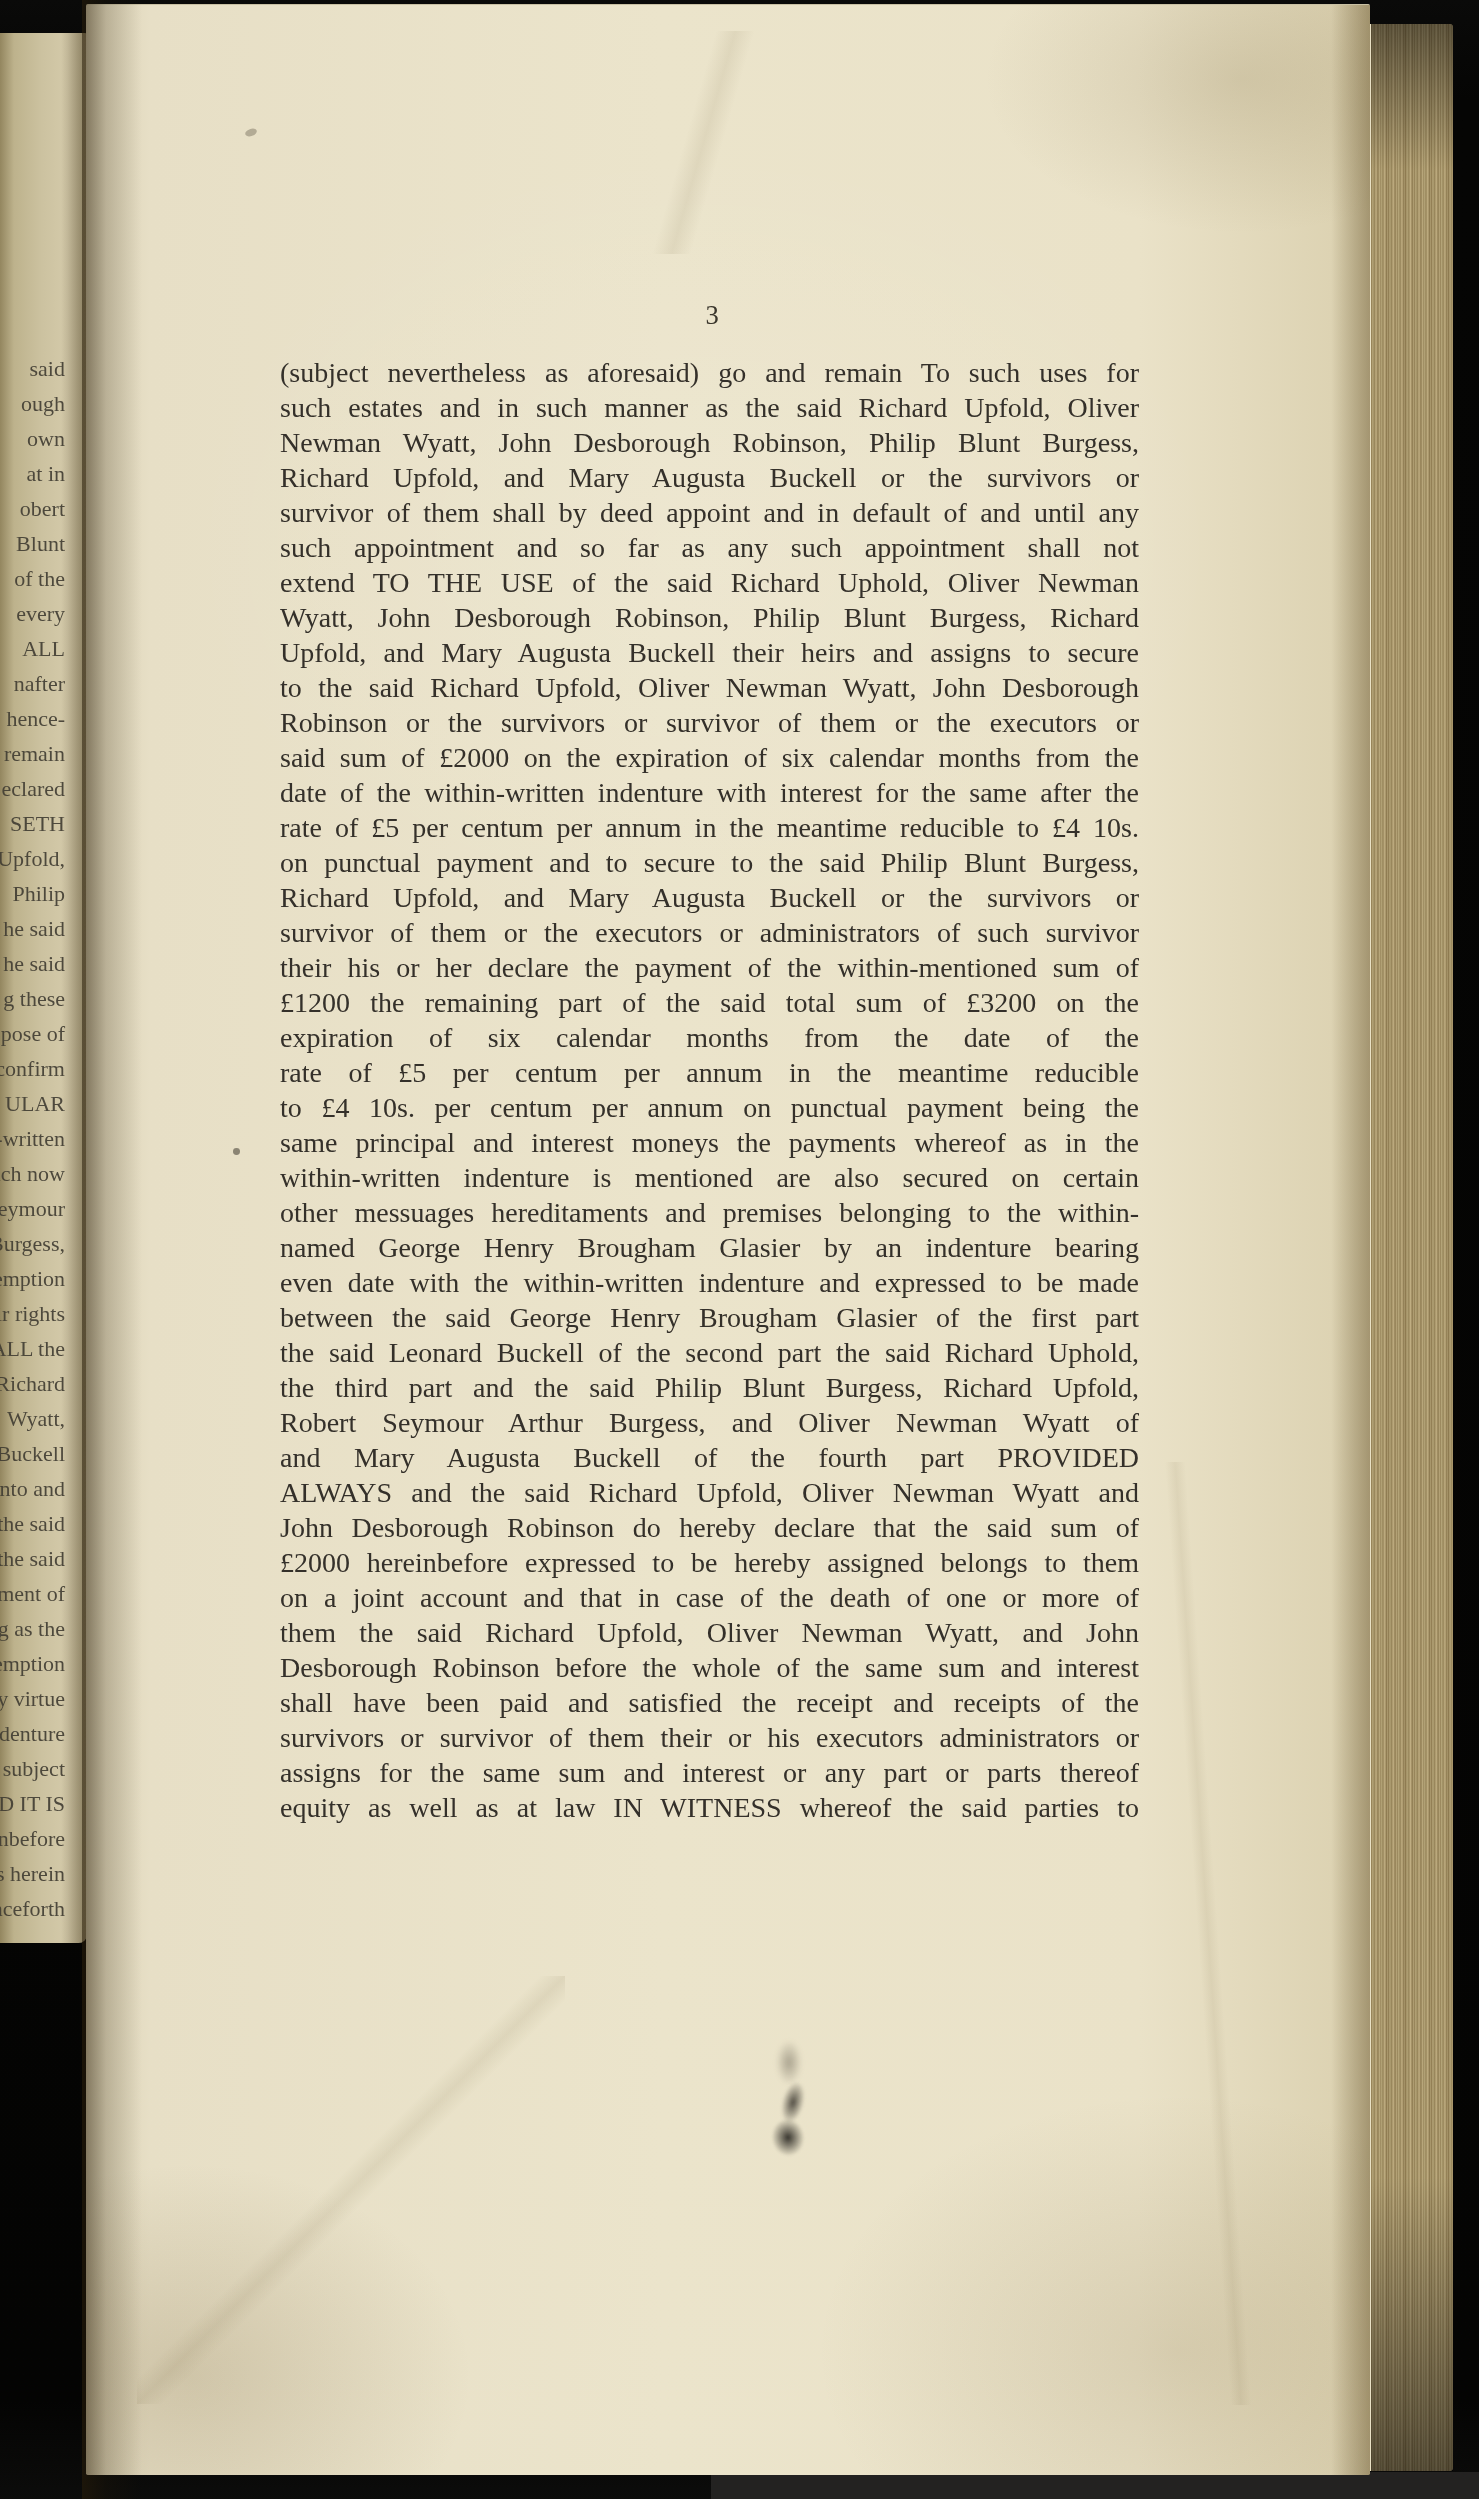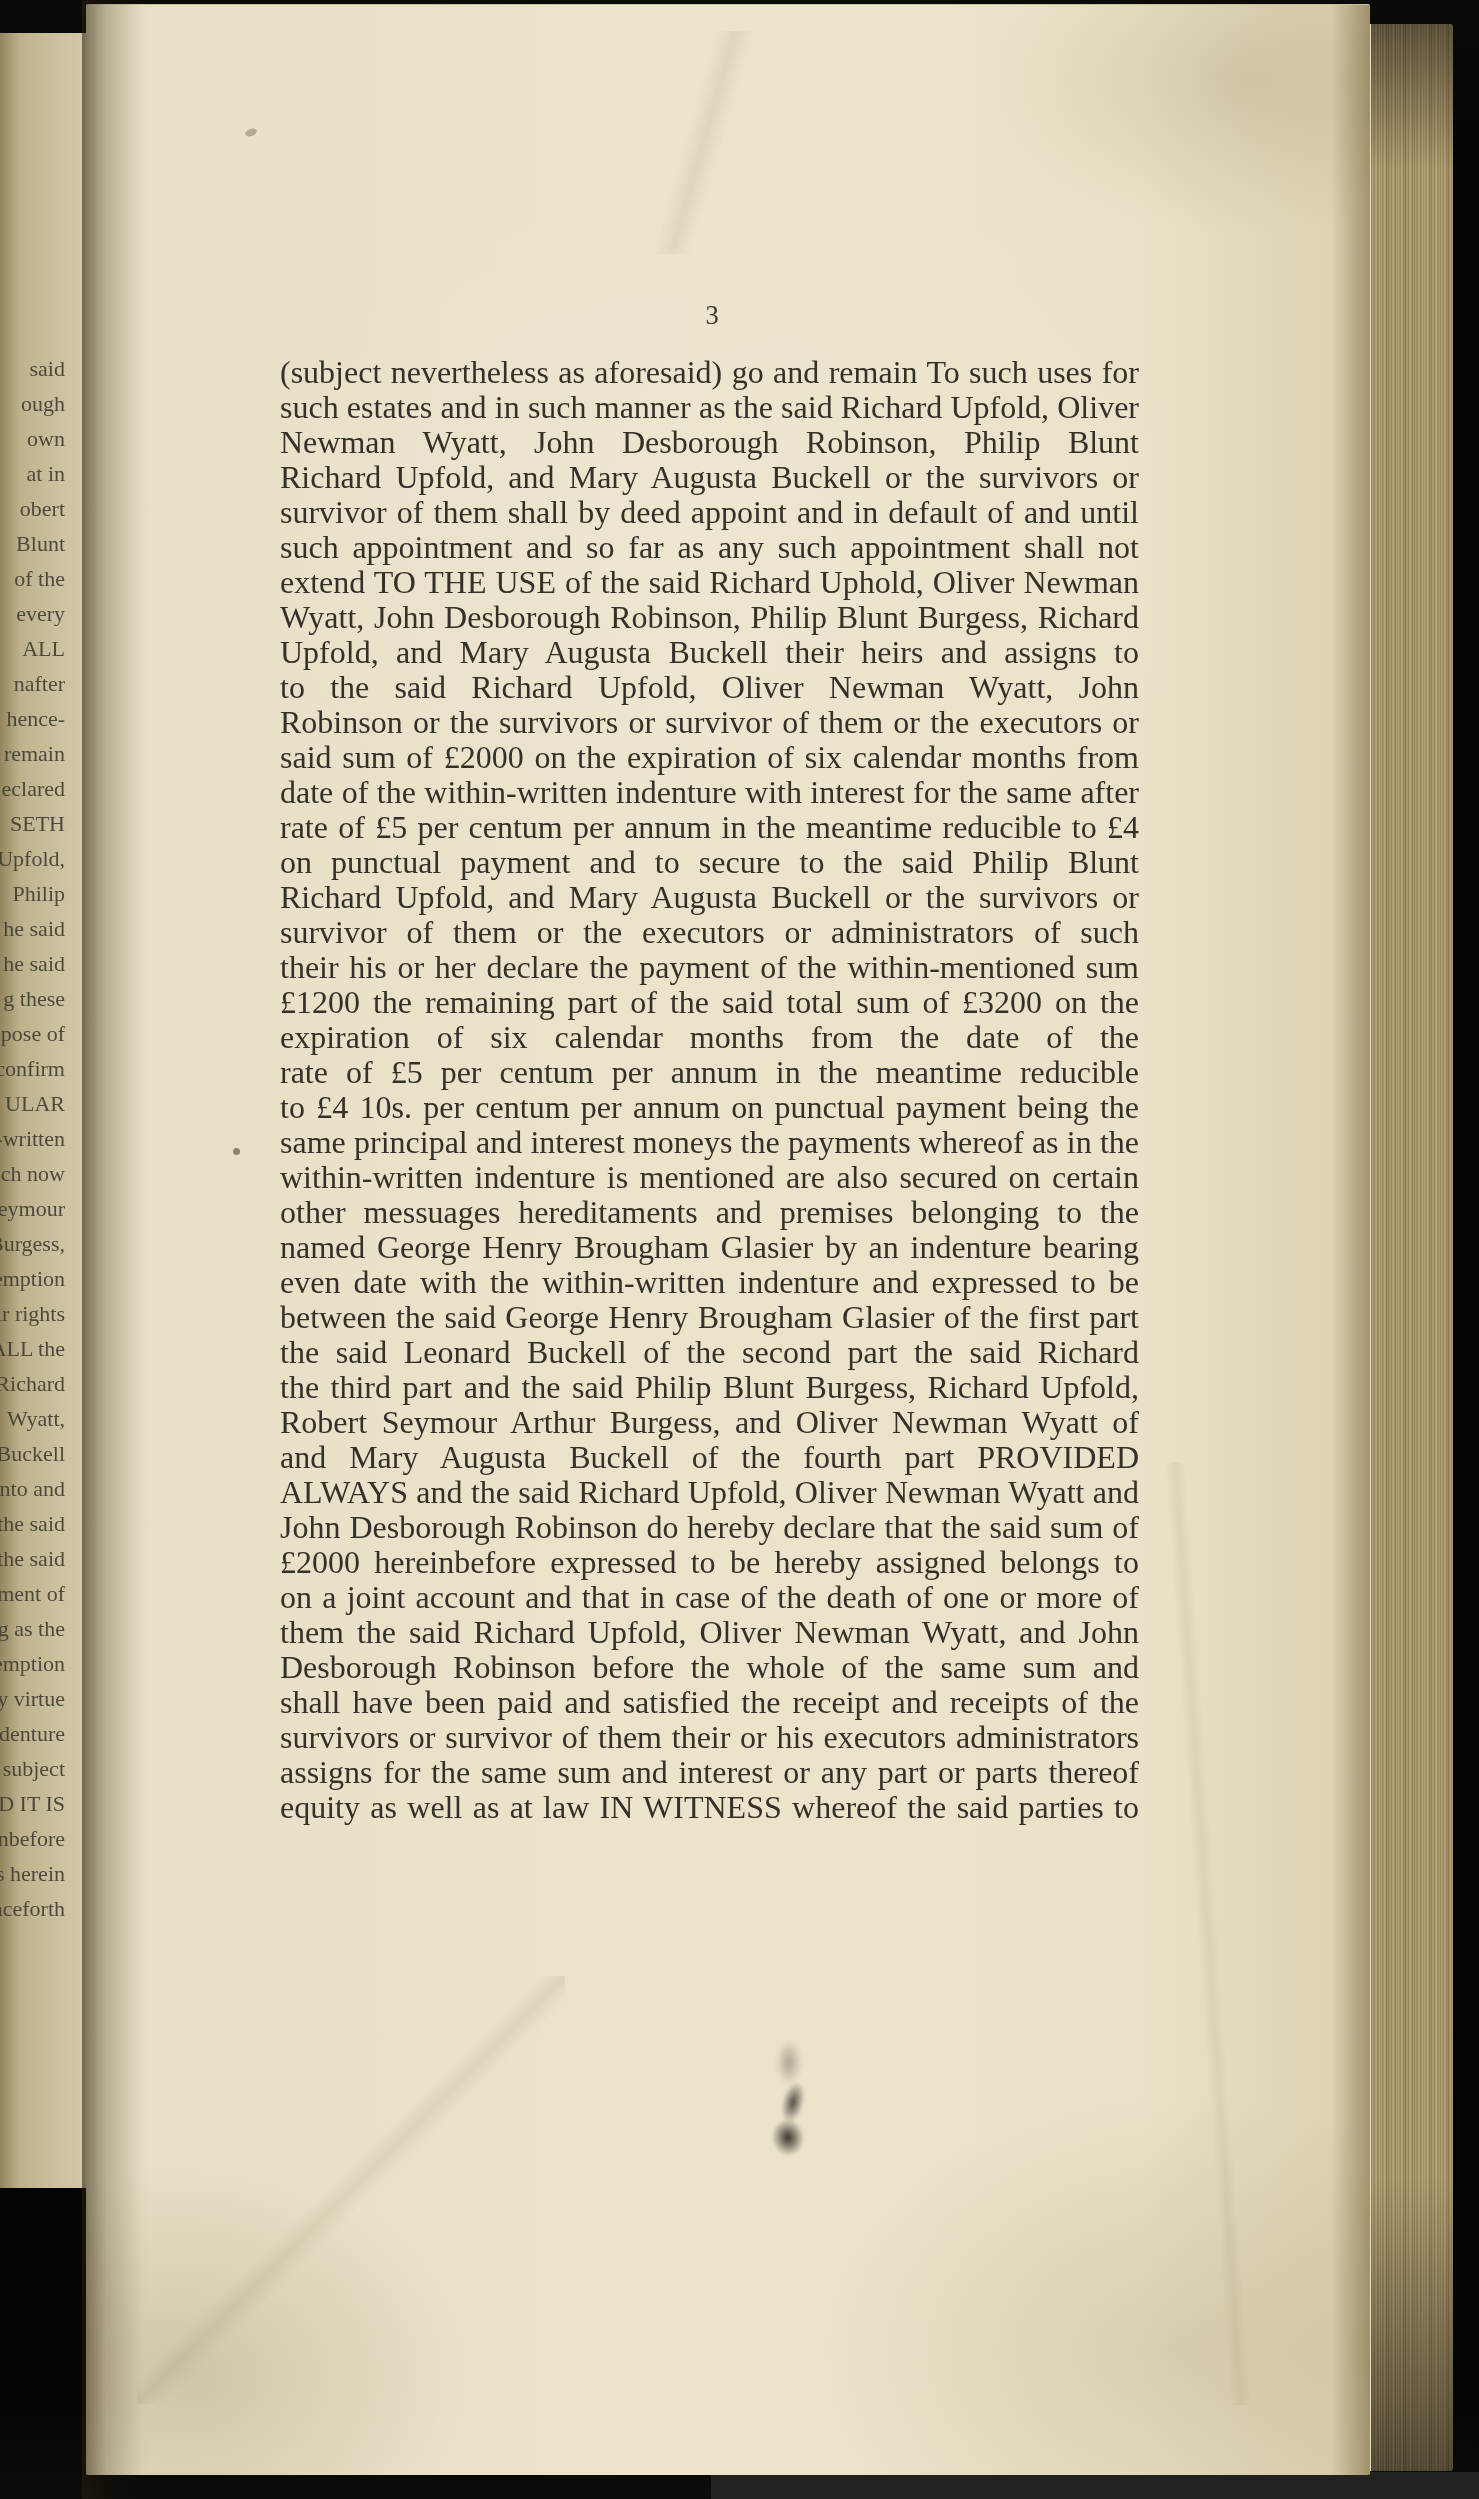--- a/index.html
+++ b/index.html
@@ -5,25 +5,24 @@
   html, body { margin: 0; padding: 0; }
   body {
     width: 1479px; height: 2500px;
     position: relative; overflow: hidden;
     background: linear-gradient(180deg, #0a0a09 0%, #050504 4%, #040403 96%, #0c0c0b 100%);
     font-family: "Liberation Serif", serif;
   }
 
   
   .prev-page {
-    position: absolute; left: 0; top: 33px; width: 87px; height: 2155px;
+    position: absolute; left: 0; top: 33px; width: 87px; height: 1910px;
     overflow: hidden;
     background: linear-gradient(90deg, #93865f 0%, #bdb28c 16%, #ccc2a0 48%, #d4caaa 78%, #c6bb97 100%);
     border-radius: 0 2.6px 8.6px 0;
-    padding-left: 37px;
   }
   .prev-page-shade {
     position: absolute; right: 0; top: 0; width: 26px; height: 100%;
     background: linear-gradient(270deg, rgba(55,42,18,0.45), rgba(55,42,18,0));
   }
   .fragments {
     position: absolute; left: -103px; top: 318px; width: 168px;
     text-align: right;
     font-size: 22px; line-height: 35px;
     color: #403c32; opacity: 0.9;
@@ -67,21 +66,21 @@
   }
 
   .page-number {
     position: absolute; left: 0; top: 295px; width: 1253px;
     text-align: center;
     font-size: 26.6px; color: #3a362c; letter-spacing: 0.9px;
   }
 
   .text-block {
     position: absolute; left: 194px; top: 350px; width: 859px;
-    font-size: 32px; line-height: 35px;
+    font-size: 28px; line-height: 35px;
     color: #34302a;
     text-rendering: optimizeLegibility;
   }
   .text-line {
     height: 35px; overflow: hidden;
     text-align: justify;
     text-align-last: justify;
   }
 
   

